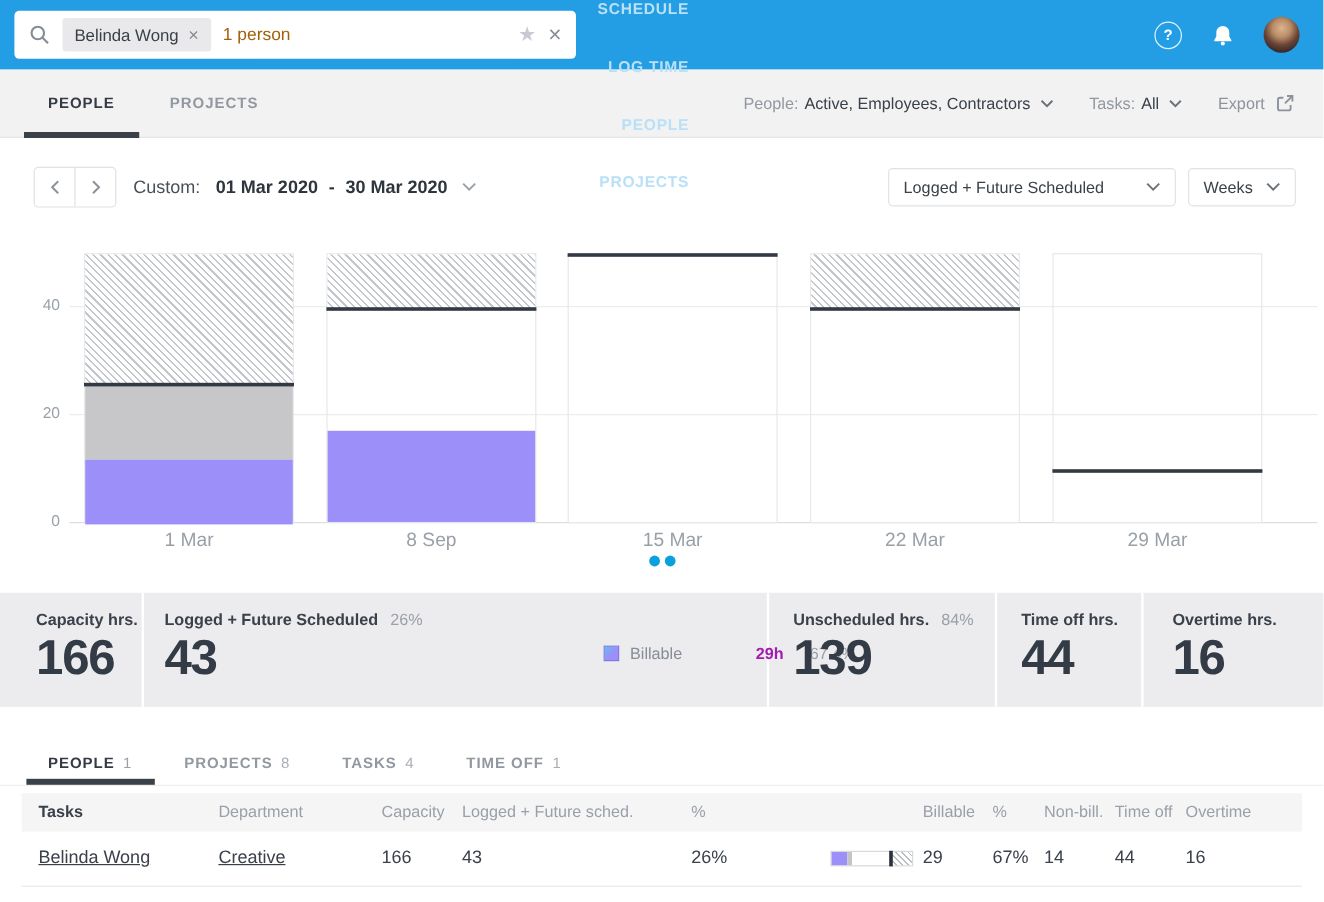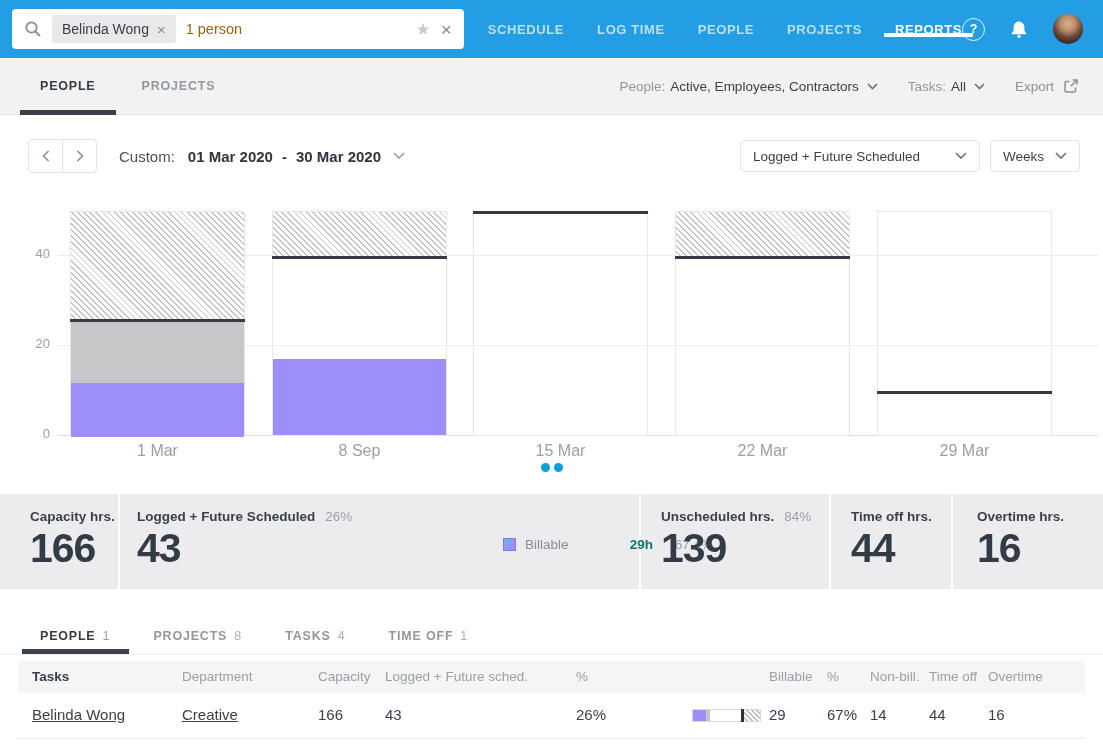--- a/index.html
+++ b/index.html
@@ -9,21 +9,21 @@
   svg{display:block;}
 
   
   .topbar{height:58px;background:#239de3;display:flex;align-items:center;padding:0 20px 0 12px;box-sizing:border-box;}
   .searchbox{width:468px;height:40px;background:#fff;border-radius:4px;display:flex;align-items:center;padding:0 12px;box-sizing:border-box;gap:10px;}
   .chip{background:#e9e9eb;border-radius:3px;height:28px;padding:0 10px;font-size:14px;color:#3a4048;display:flex;align-items:center;gap:8px;white-space:nowrap;}
   .chip-x{color:#878d96;font-size:15px;line-height:1;cursor:pointer;}
   .search-ph{flex:1;color:#a16207;font-size:14.5px;}
   .star{color:#c7cad0;font-size:17px;cursor:pointer;}
   .search-close{color:#878d96;font-size:19px;line-height:1;cursor:pointer;}
-  .nav{display:flex;gap:33px;margin-left:24px;height:58px;align-items:center;}
+  .nav{display:flex;gap:33px;margin-left:18px;height:58px;align-items:flex-end;flex-direction:column;}
   .nav-item{color:#b9e0f6;font-weight:bold;font-size:13px;letter-spacing:.6px;display:flex;align-items:center;position:relative;cursor:pointer;white-space:nowrap;}
   .nav-item.active{color:#fff;}
   .nav-underline{position:absolute;bottom:0;left:-11px;right:-11px;height:4px;background:#fff;}
   .top-icons{margin-left:auto;display:flex;align-items:center;gap:24px;}
   .help-icon{width:21px;height:21px;border:1.5px solid rgba(255,255,255,.88);border-radius:50%;color:#fff;font-size:12.5px;font-weight:bold;display:flex;align-items:center;justify-content:center;cursor:pointer;}
   .avatar{width:30px;height:30px;border-radius:50%;cursor:pointer;
     background:radial-gradient(circle at 50% 32%,#dcb48e 0%,#b98c68 30%,#6b4536 55%,#35262b 80%);}
 
   
   .subnav{height:57px;background:#f2f2f3;border-bottom:1px solid #e4e5e7;display:flex;align-items:center;padding:0 24px 0 40px;box-sizing:border-box;}
@@ -36,21 +36,21 @@
   .filter-label{color:#9298a0;}
   .filter-value{color:#3a4149;margin-left:5px;}
   .chev{margin-left:8px;}
   .export{color:#8d939b;display:flex;gap:9px;align-items:center;cursor:pointer;}
 
   
   .toolbar{margin:24px 23px 0 28px;display:flex;align-items:center;height:34px;}
   .pager{display:flex;border:1px solid #e0e2e5;border-radius:4px;overflow:hidden;background:#fff;}
   .pager-btn{width:33px;height:32px;display:flex;align-items:center;justify-content:center;cursor:pointer;}
   .pager-btn.prev{border-right:1px solid #e0e2e5;}
-  .range{margin-left:22px;display:flex;align-items:center;font-size:15px;cursor:pointer;text-align:center;}
+  .range{margin-left:14px;display:flex;align-items:center;font-size:15px;cursor:pointer;text-align:center;}
   .range-label{color:#4a505a;margin-right:13px;}
   .range-dates{font-weight:bold;color:#2f353d;display:flex;gap:9px;}
   .toolbar-right{margin-left:auto;display:flex;gap:10px;}
   .select{height:32px;border:1px solid #e0e2e5;border-radius:4px;background:#fff;display:flex;align-items:center;justify-content:space-between;font-size:13.5px;color:#3a4149;padding:0 12px;box-sizing:border-box;cursor:pointer;}
   .select.metric{width:240px;}
   .select.interval{width:90px;}
 
   
   .chart{position:relative;height:264px;margin-top:22px;}
   .gridline{position:absolute;left:58px;width:1040px;height:1px;background:#ececee;}
@@ -77,21 +77,21 @@
   .sum-sec.s5{flex:1;padding-left:24px;border-right:none;}
   .sum-label{font-size:13.5px;font-weight:bold;color:#3a414b;white-space:nowrap;}
   .sum-pct{font-weight:normal;color:#9aa0a8;margin-left:10px;}
   .sum-value{font-size:41px;font-weight:bold;color:#333b46;margin-top:4px;line-height:1;letter-spacing:-1px;}
   .legend{position:absolute;left:383px;top:40px;font-size:13.5px;}
   .lg-row{display:flex;align-items:center;height:20px;}
   .lg-swatch{width:13px;height:13px;margin-right:9px;box-sizing:border-box;}
   .lg-swatch.billable{background:linear-gradient(135deg,#5bc0eb 0%,#9c8ffa 55%);border:1px solid #8477e8;}
   .lg-swatch.nonbillable{background:#c9cacc;border:1px solid #b0b3b8;}
   .lg-label{color:#868d96;width:94px;}
-  .lg-hours{font-weight:bold;color:#0f766e;width:34px;text-align:right;}
+  .lg-hours{font-weight:bold;color:#a21caf;width:34px;text-align:right;}
   .lg-pct{color:#9aa0a8;margin-left:12px;width:48px;text-align:right;}
 
   
   .bottom-tabs{margin-top:28px;padding:0 28px 0 40px;display:flex;gap:44px;height:37px;border-bottom:1px solid #eceded;align-items:stretch;}
   .btab{position:relative;display:flex;align-items:center;font-size:12.5px;font-weight:bold;letter-spacing:.8px;color:#9298a0;cursor:pointer;white-space:nowrap;}
   .btab.active{color:#343b45;}
   .btab .count{margin-left:7px;font-weight:normal;letter-spacing:0;color:#a9aeb5;}
   .btab.active .count{color:#9aa0a8;}
   .btab-underline{position:absolute;bottom:0;left:-18px;right:-20px;height:5px;background:#3a4149;}
 

